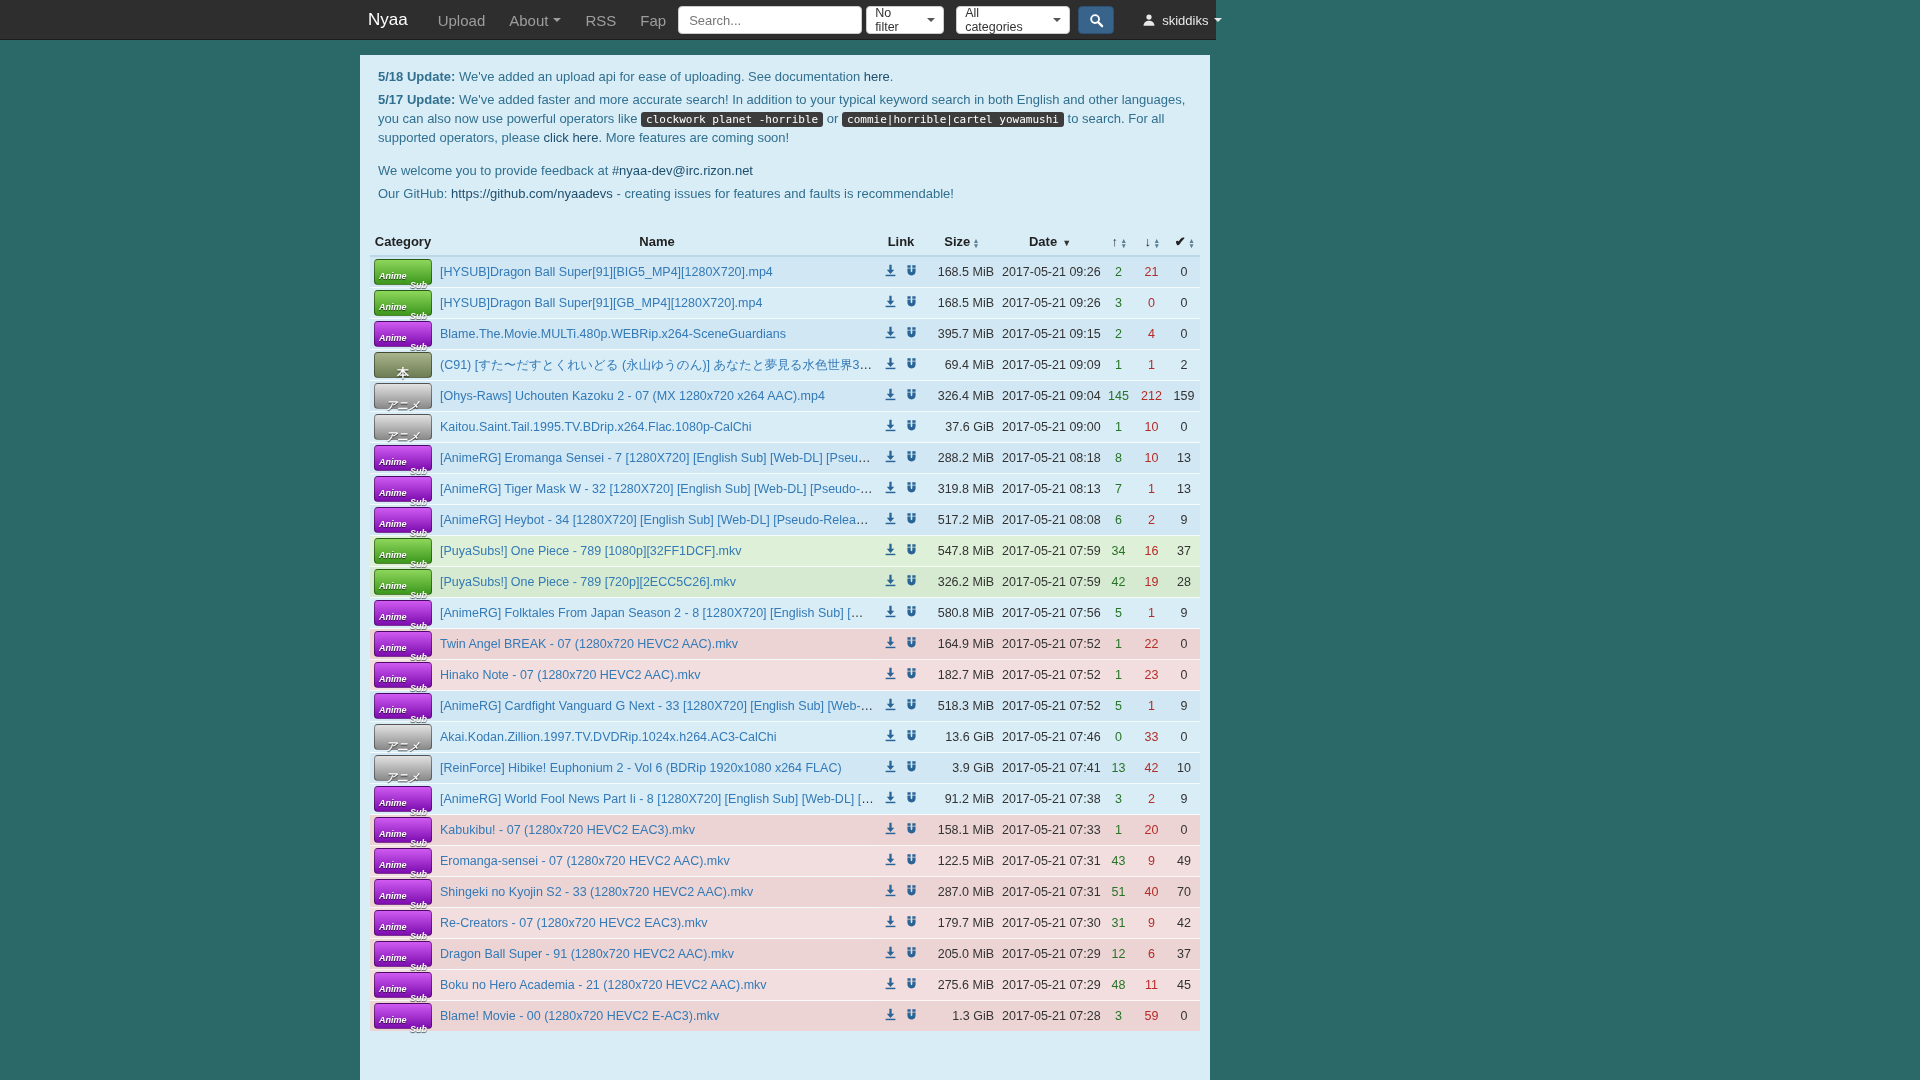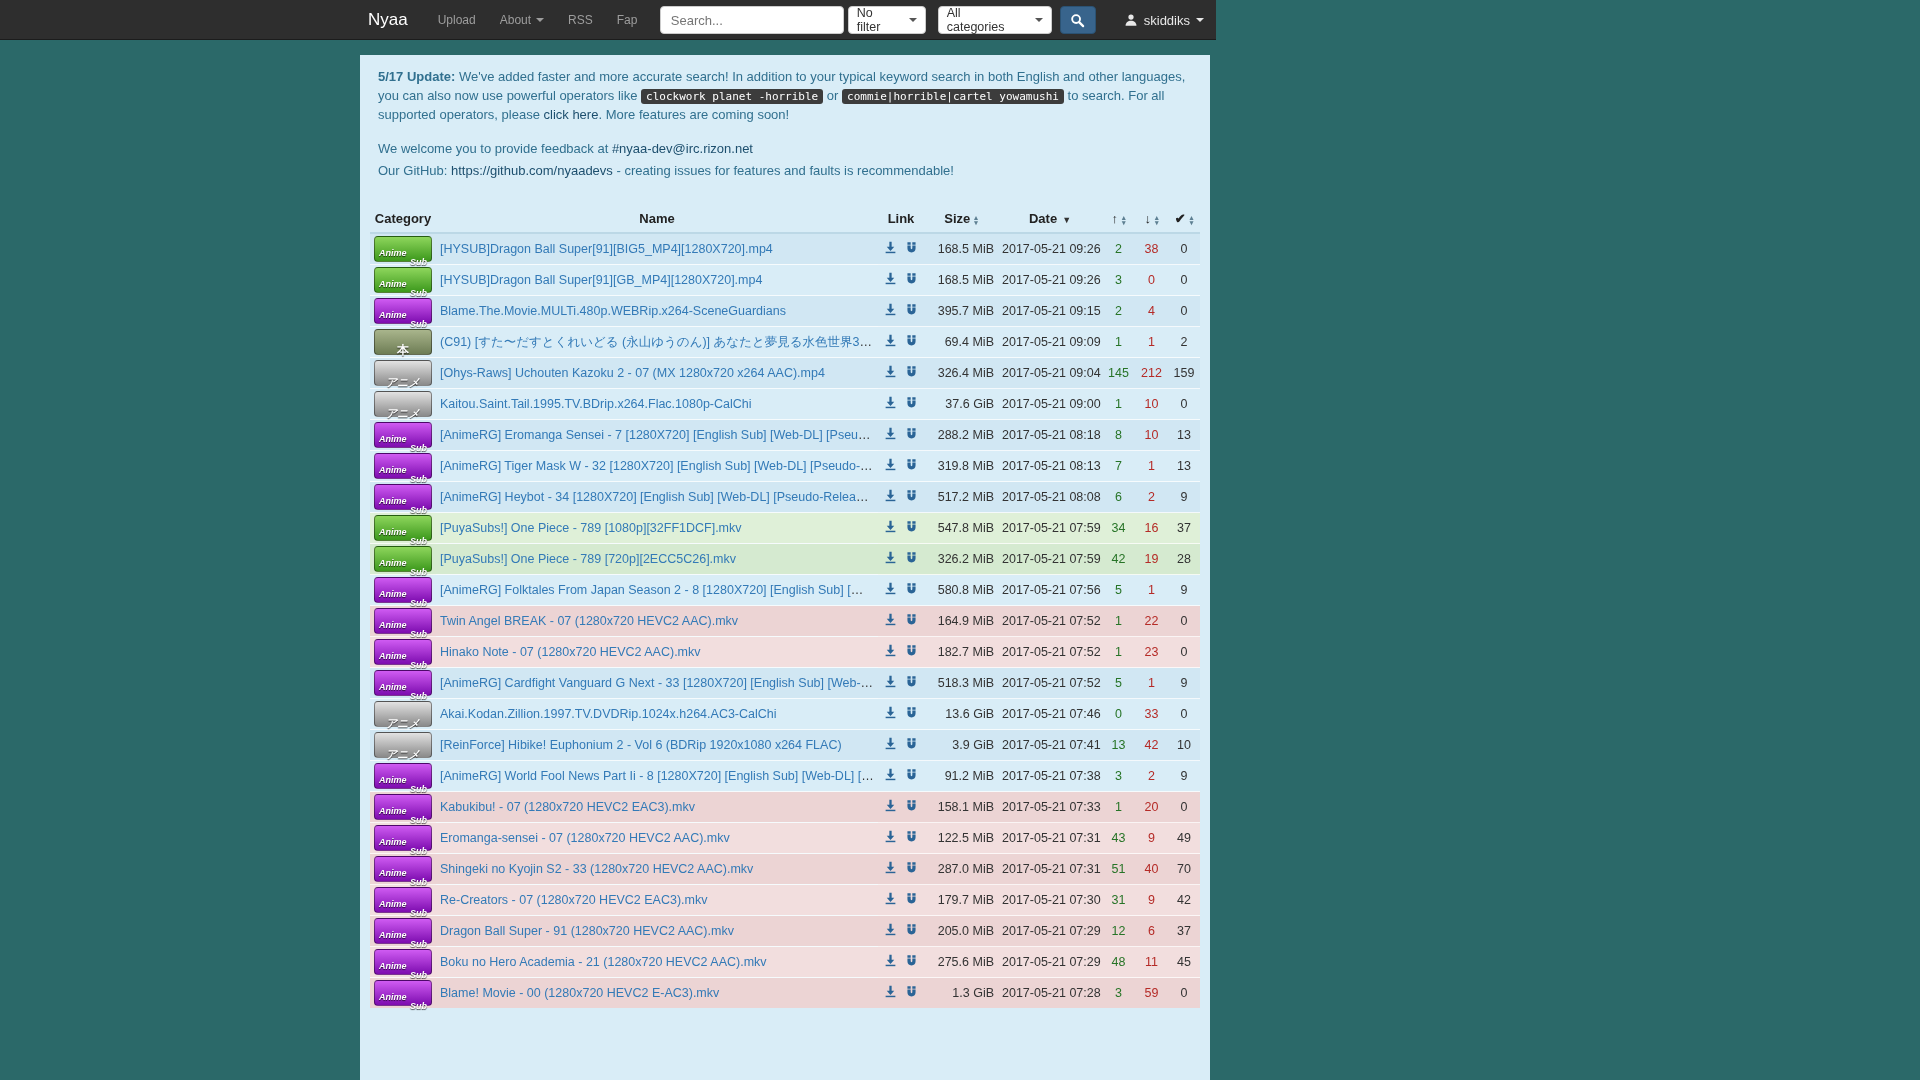--- a/index.html
+++ b/index.html
@@ -15,21 +15,21 @@
   .navbar {
     position:absolute; top:0; left:0; width:1216px; height:40px;
     background:#2e2e2e; border-bottom:1px solid #1c1c1c;
   }
   .nav-inner {
     margin-left:360px; width:856px; height:40px;
     display:flex; align-items:center; padding-right:6px;
   }
   .brand { color:#ffffff; font-size:17px; padding:0 8px; margin-right:10px; text-decoration:none; cursor:pointer; }
   .nav-link {
-    color:#9d9d9d; font-size:12px; padding:0 12px; text-decoration:none; cursor:pointer;
+    color:#9d9d9d; font-size:15px; padding:0 12px; text-decoration:none; cursor:pointer;
     display:inline-flex; align-items:center; gap:5px; height:40px;
   }
   .caret {
     display:inline-block; width:0; height:0;
     border-top:4px solid currentColor;
     border-left:4px solid transparent; border-right:4px solid transparent;
   }
   .search-form { display:flex; align-items:center; gap:4px; margin-left:auto; }
   .search-input {
     width:184px; height:28px; border:1px solid #ccc; border-radius:4px;
@@ -173,20 +173,23 @@
       </span>
       <span>skiddiks</span>
       <span class="caret"></span>
     </div>
   </div>
 </div>
 
 <div class="container">
 
   <div class="announce">
+    <p>
+      <b>5/18 Update:</b><span> We've added an upload api for ease of uploading. See documentation </span><a>here</a><span>.</span>
+    </p>
     <p>
       <b>5/17 Update:</b><span> We've added faster and more accurate search! In addition to your typical keyword search in both English and other languages, you can also now use powerful operators like </span><span class="code">clockwork planet -horrible</span><span> or </span><span class="code">commie|horrible|cartel yowamushi</span><span> to search. For all supported operators, please </span><a>click here</a><span>. More features are coming soon!</span>
     </p>
     <p class="gap">
       <span>We welcome you to provide feedback at </span><a>#nyaa-dev@irc.rizon.net</a>
     </p>
     <p>
       <span>Our GitHub: </span><a>https://github.com/nyaadevs</a><span> - creating issues for features and faults is recommendable!</span>
     </p>
   </div>
@@ -245,21 +248,21 @@
       <a class="icon-btn">
         <svg width="13" height="13" viewBox="0 0 16 16">
           <path d="M3 1.5h4v3H3z M9 1.5h4v3H9z"></path>
           <path d="M3 5.5h4V9a1 1 0 0 0 2 0V5.5h4V9A5 5 0 0 1 3 9z"></path>
         </svg>
       </a>
     </td>
     <td class="size-cell">168.5 MiB</td>
     <td class="date-cell">2017-05-21 09:26</td>
     <td class="seed">2</td>
-    <td class="leech">38</td>
+    <td class="leech">21</td>
     <td class="done">0</td>
   </tr>
         <tr class="state-default">
     <td>
       <a class="cat-icon cat-anime-non-english">
         <span class="cat-line1">Anime</span>
         <span class="cat-line2">Sub</span>
       </a>
     </td>
     <td class="name-cell">

